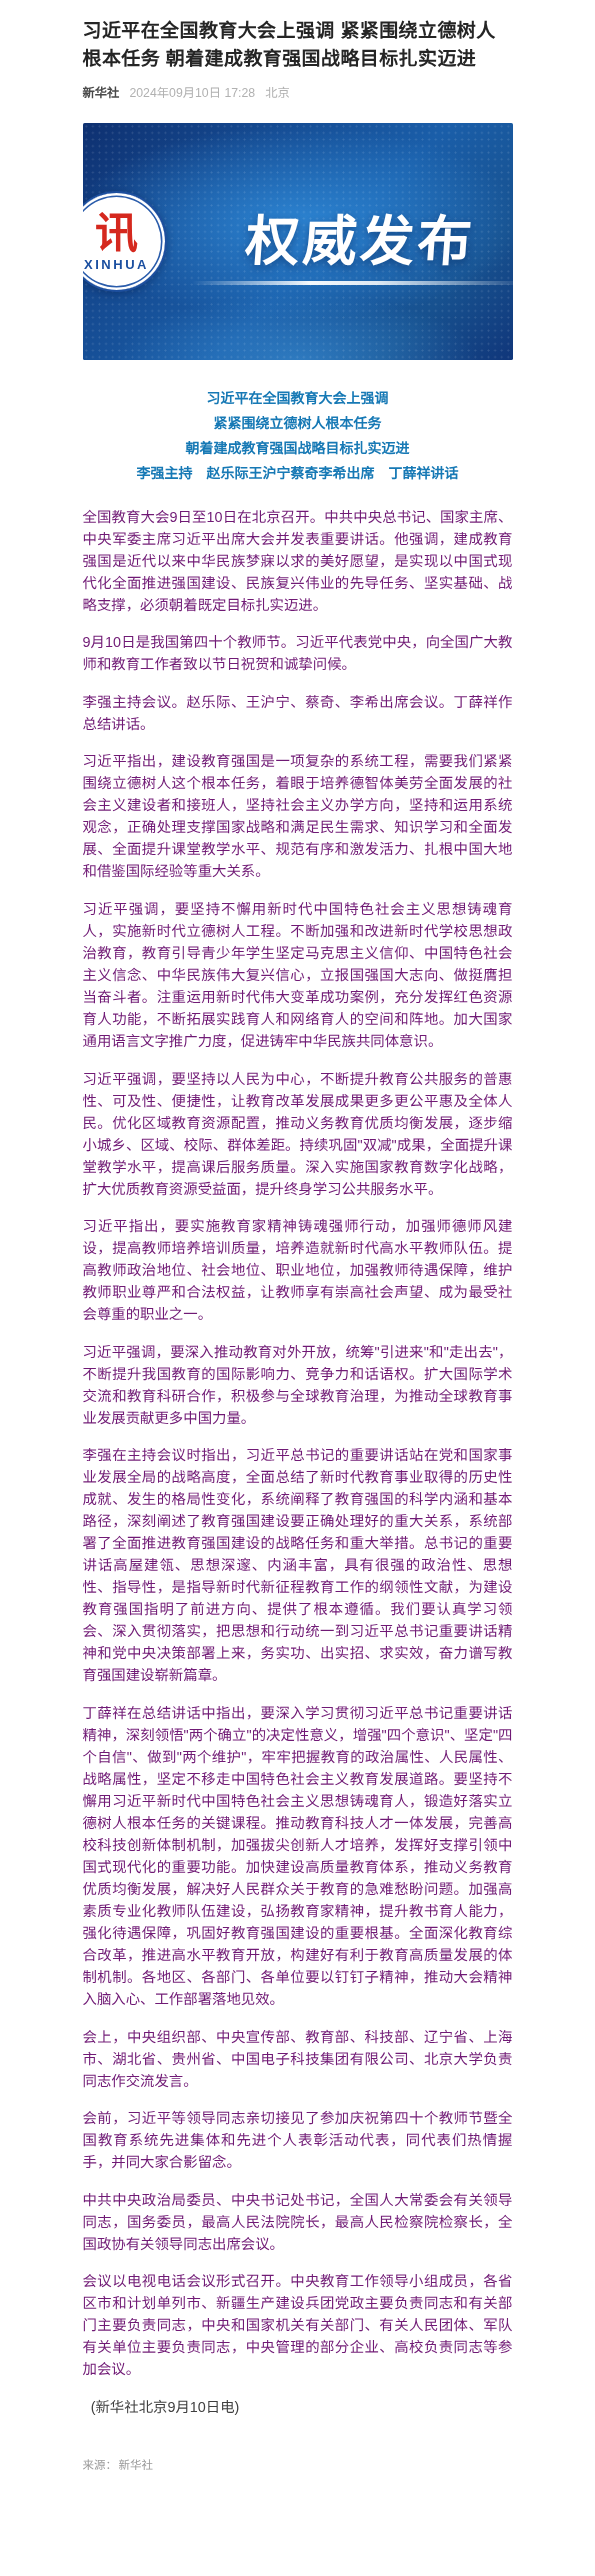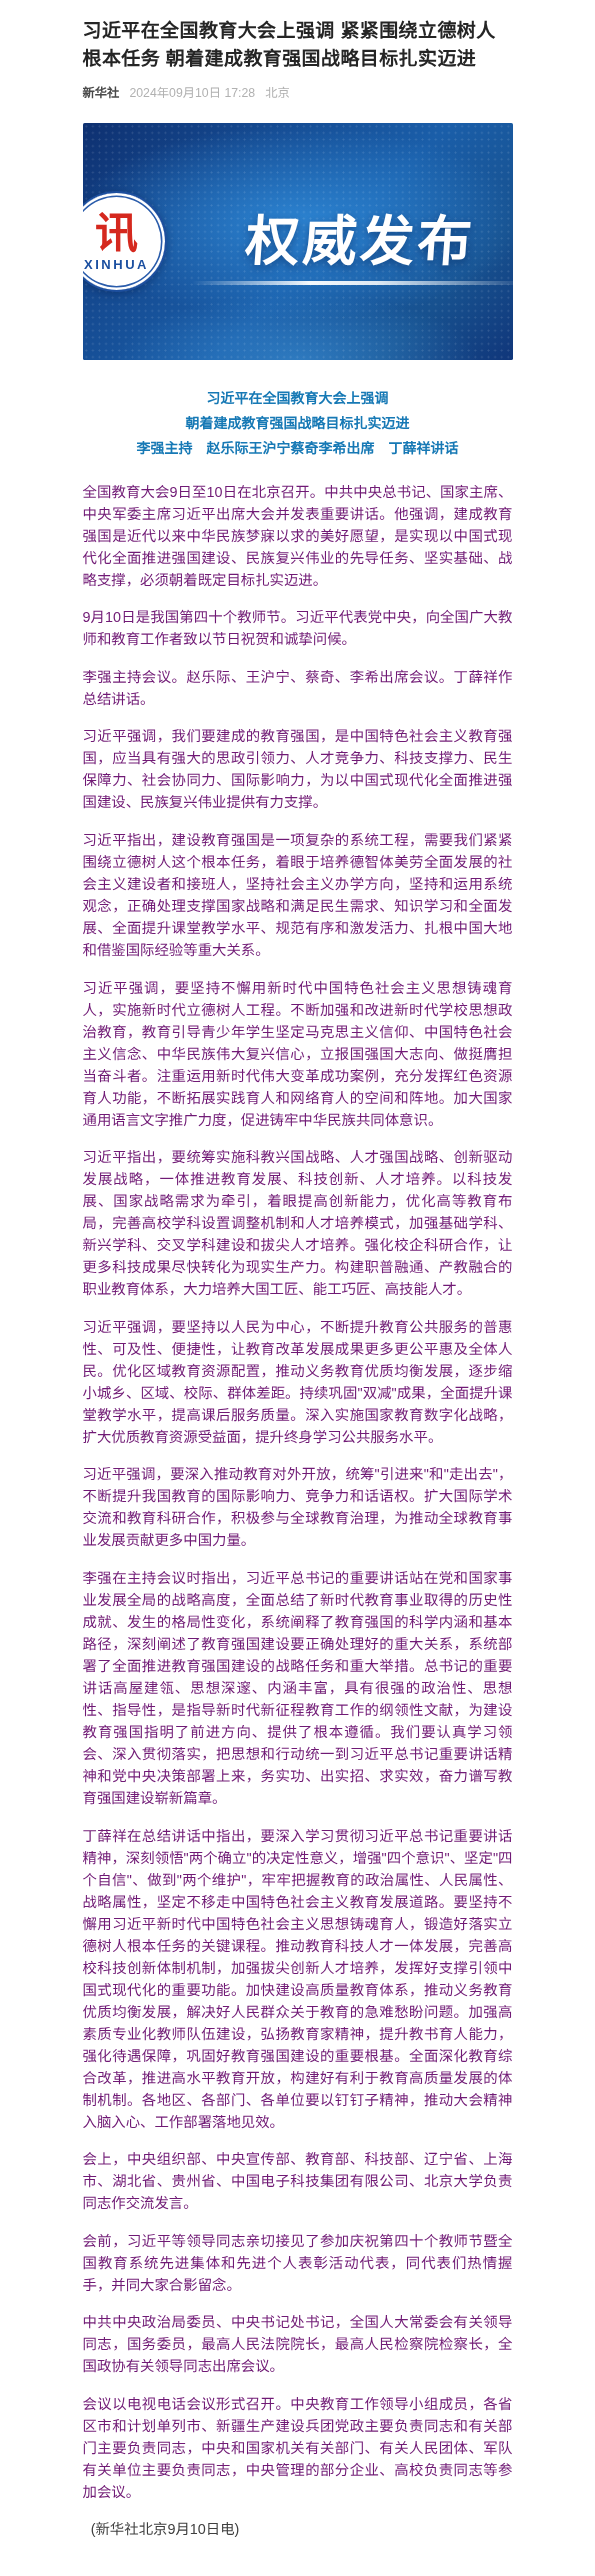--- a/index.html
+++ b/index.html
@@ -169,33 +169,33 @@
       </div>
       <div class="banner-text-wrap">
         <div class="banner-headline">权威发布</div>
         <div class="banner-streak"></div>
       </div>
     </div>
   </div>
 
   <div class="subheads">
       <p>习近平在全国教育大会上强调</p>
+      <p>紧紧围绕立德树人根本任务</p>
       <p>朝着建成教育强国战略目标扎实迈进</p>
       <p>李强主持　赵乐际王沪宁蔡奇李希出席　丁薛祥讲话</p>
     </div>
 
   <div class="article">
       <p>全国教育大会9日至10日在北京召开。中共中央总书记、国家主席、中央军委主席习近平出席大会并发表重要讲话。他强调，建成教育强国是近代以来中华民族梦寐以求的美好愿望，是实现以中国式现代化全面推进强国建设、民族复兴伟业的先导任务、坚实基础、战略支撑，必须朝着既定目标扎实迈进。</p>
       <p>9月10日是我国第四十个教师节。习近平代表党中央，向全国广大教师和教育工作者致以节日祝贺和诚挚问候。</p>
       <p>李强主持会议。赵乐际、王沪宁、蔡奇、李希出席会议。丁薛祥作总结讲话。</p>
-      <p>习近平强调，我们要建成的教育强国，是中国特色社会主义教育强国，应当具有强大的思政引领力、人才竞争力、科技支撑力、民生保障力、社会协同力、国际影响力，为以中国式现代化全面推进强国建设、民族复兴伟业提供有力支撑。</p>
       <p>习近平指出，建设教育强国是一项复杂的系统工程，需要我们紧紧围绕立德树人这个根本任务，着眼于培养德智体美劳全面发展的社会主义建设者和接班人，坚持社会主义办学方向，坚持和运用系统观念，正确处理支撑国家战略和满足民生需求、知识学习和全面发展、全面提升课堂教学水平、规范有序和激发活力、扎根中国大地和借鉴国际经验等重大关系。</p>
       <p>习近平强调，要坚持不懈用新时代中国特色社会主义思想铸魂育人，实施新时代立德树人工程。不断加强和改进新时代学校思想政治教育，教育引导青少年学生坚定马克思主义信仰、中国特色社会主义信念、中华民族伟大复兴信心，立报国强国大志向、做挺膺担当奋斗者。注重运用新时代伟大变革成功案例，充分发挥红色资源育人功能，不断拓展实践育人和网络育人的空间和阵地。加大国家通用语言文字推广力度，促进铸牢中华民族共同体意识。</p>
-      <p>习近平指出，要统筹实施科教兴国战略、人才强国战略、创新驱动发展战略，一体推进教育发展、科技创新、人才培养。以科技发展、国家战略需求为牵引，着眼提高创新能力，优化高等教育布局，完善高校学科设置调整机制和人才培养模式，加强基础学科、新兴学科、交叉学科建设和拔尖人才培养。强化校企科研合作，让更多科技成果尽快转化为现实生产力。构建职普融通、产教融合的职业教育体系，大力培养大国工匠、能工巧匠、高技能人才。</p>
       <p>习近平强调，要坚持以人民为中心，不断提升教育公共服务的普惠性、可及性、便捷性，让教育改革发展成果更多更公平惠及全体人民。优化区域教育资源配置，推动义务教育优质均衡发展，逐步缩小城乡、区域、校际、群体差距。持续巩固"双减"成果，全面提升课堂教学水平，提高课后服务质量。深入实施国家教育数字化战略，扩大优质教育资源受益面，提升终身学习公共服务水平。</p>
+      <p>习近平指出，要实施教育家精神铸魂强师行动，加强师德师风建设，提高教师培养培训质量，培养造就新时代高水平教师队伍。提高教师政治地位、社会地位、职业地位，加强教师待遇保障，维护教师职业尊严和合法权益，让教师享有崇高社会声望、成为最受社会尊重的职业之一。</p>
       <p>习近平强调，要深入推动教育对外开放，统筹"引进来"和"走出去"，不断提升我国教育的国际影响力、竞争力和话语权。扩大国际学术交流和教育科研合作，积极参与全球教育治理，为推动全球教育事业发展贡献更多中国力量。</p>
       <p>李强在主持会议时指出，习近平总书记的重要讲话站在党和国家事业发展全局的战略高度，全面总结了新时代教育事业取得的历史性成就、发生的格局性变化，系统阐释了教育强国的科学内涵和基本路径，深刻阐述了教育强国建设要正确处理好的重大关系，系统部署了全面推进教育强国建设的战略任务和重大举措。总书记的重要讲话高屋建瓴、思想深邃、内涵丰富，具有很强的政治性、思想性、指导性，是指导新时代新征程教育工作的纲领性文献，为建设教育强国指明了前进方向、提供了根本遵循。我们要认真学习领会、深入贯彻落实，把思想和行动统一到习近平总书记重要讲话精神和党中央决策部署上来，务实功、出实招、求实效，奋力谱写教育强国建设崭新篇章。</p>
       <p>丁薛祥在总结讲话中指出，要深入学习贯彻习近平总书记重要讲话精神，深刻领悟"两个确立"的决定性意义，增强"四个意识"、坚定"四个自信"、做到"两个维护"，牢牢把握教育的政治属性、人民属性、战略属性，坚定不移走中国特色社会主义教育发展道路。要坚持不懈用习近平新时代中国特色社会主义思想铸魂育人，锻造好落实立德树人根本任务的关键课程。推动教育科技人才一体发展，完善高校科技创新体制机制，加强拔尖创新人才培养，发挥好支撑引领中国式现代化的重要功能。加快建设高质量教育体系，推动义务教育优质均衡发展，解决好人民群众关于教育的急难愁盼问题。加强高素质专业化教师队伍建设，弘扬教育家精神，提升教书育人能力，强化待遇保障，巩固好教育强国建设的重要根基。全面深化教育综合改革，推进高水平教育开放，构建好有利于教育高质量发展的体制机制。各地区、各部门、各单位要以钉钉子精神，推动大会精神入脑入心、工作部署落地见效。</p>
       <p>会上，中央组织部、中央宣传部、教育部、科技部、辽宁省、上海市、湖北省、贵州省、中国电子科技集团有限公司、北京大学负责同志作交流发言。</p>
       <p>会前，习近平等领导同志亲切接见了参加庆祝第四十个教师节暨全国教育系统先进集体和先进个人表彰活动代表，同代表们热情握手，并同大家合影留念。</p>
       <p>中共中央政治局委员、中央书记处书记，全国人大常委会有关领导同志，国务委员，最高人民法院院长，最高人民检察院检察长，全国政协有关领导同志出席会议。</p>
       <p>会议以电视电话会议形式召开。中央教育工作领导小组成员，各省区市和计划单列市、新疆生产建设兵团党政主要负责同志和有关部门主要负责同志，中央和国家机关有关部门、有关人民团体、军队有关单位主要负责同志，中央管理的部分企业、高校负责同志等参加会议。</p>
     </div>
 
   <p class="dateline">(新华社北京9月10日电)</p>

